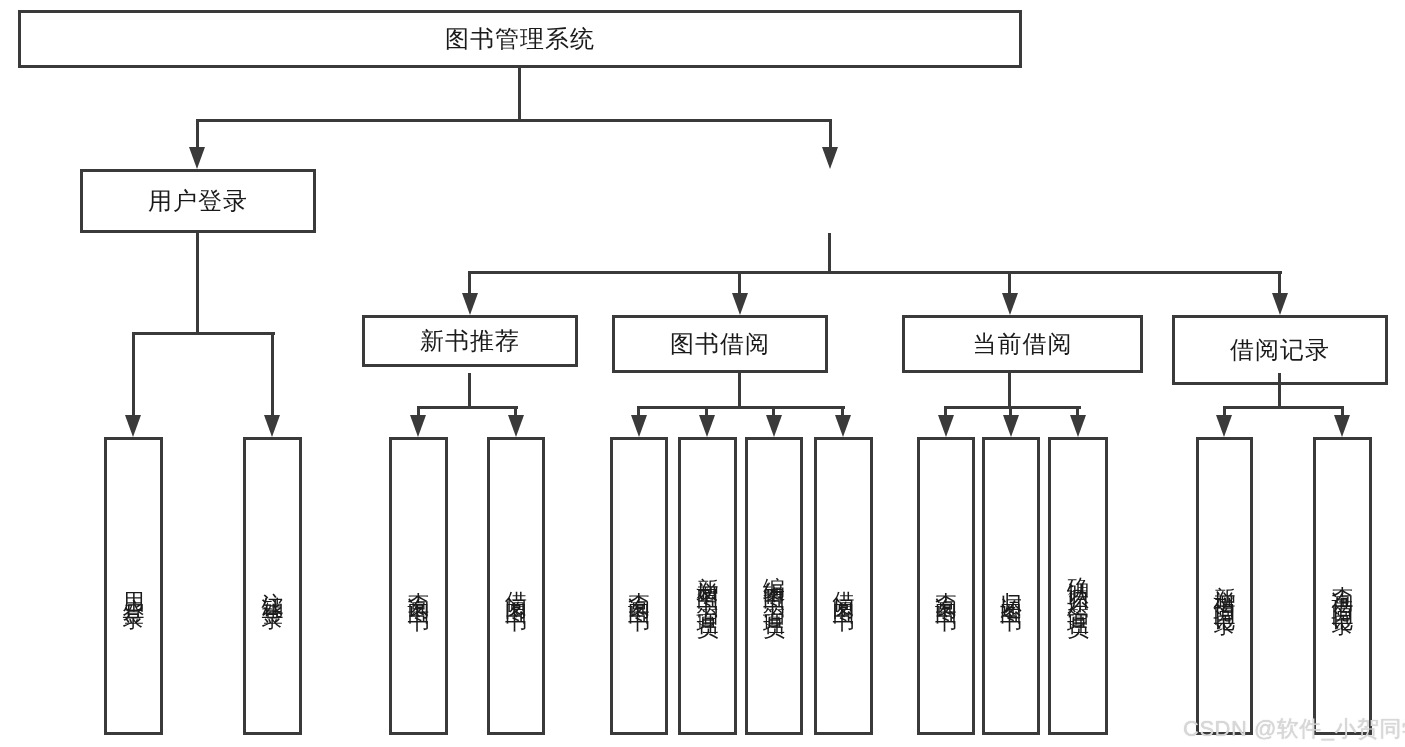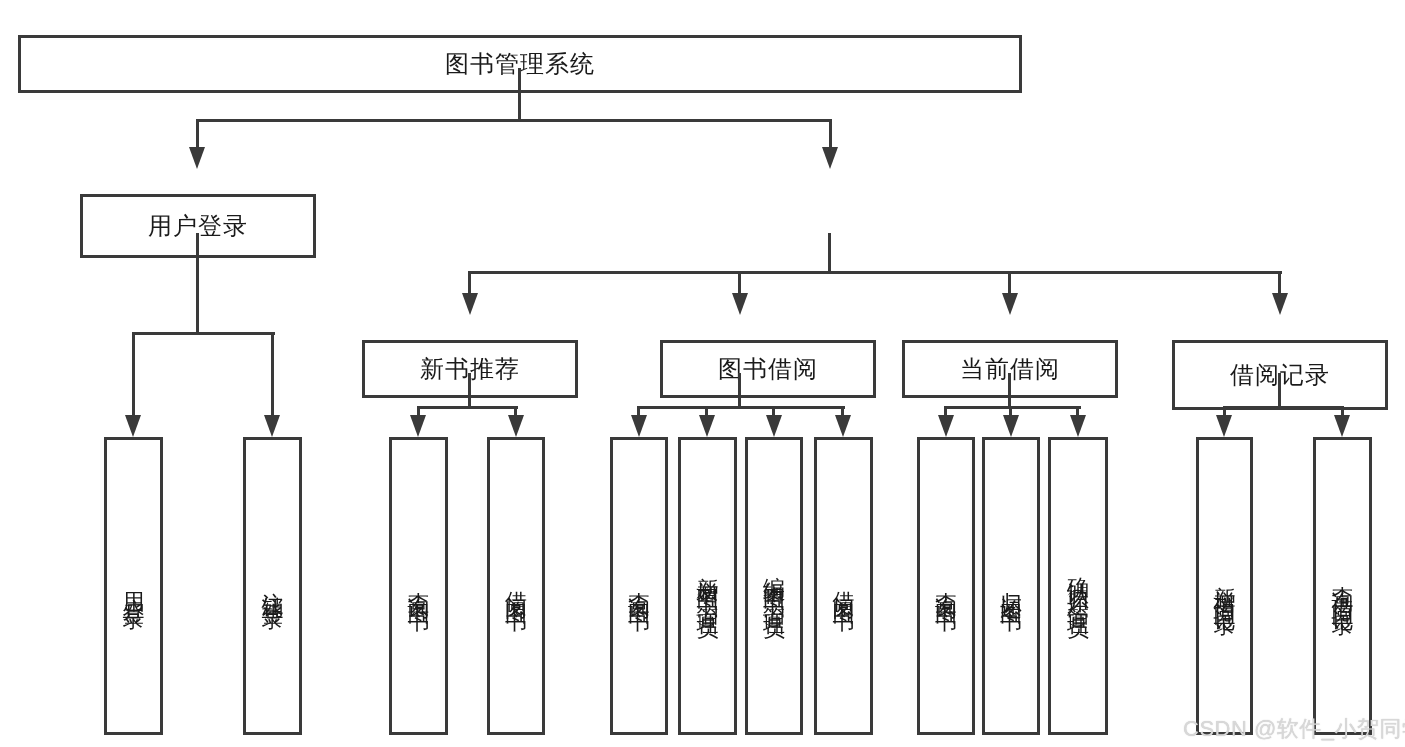--- a/index.html
+++ b/index.html
@@ -3,21 +3,21 @@
 <meta charset="utf-8">
 <style>
   html,body{margin:0;padding:0;background:#ffffff;}
   .canvas{
     position:relative;width:1405px;height:747px;background:#ffffff;
     font-family:"Liberation Sans", sans-serif;color:#1a1a1a;overflow:hidden;
   }
   .hbox{
     position:absolute;border:3px solid #3a3a3a;background:#ffffff;
     display:flex;align-items:center;justify-content:center;
-    font-size:24px;color:#1a1a1a;box-sizing:border-box;letter-spacing:1px;margin-top:25px;
+    font-size:24px;color:#1a1a1a;box-sizing:border-box;letter-spacing:1px;
   }
   .vbox{
     position:absolute;top:437px;height:298px;border:3px solid #3a3a3a;background:#ffffff;
     display:flex;align-items:center;justify-content:center;box-sizing:border-box;
   }
   .vtext{
     writing-mode:vertical-rl;font-size:22px;letter-spacing:6px;color:#1a1a1a;line-height:1;
   }
   .line{position:absolute;background:#3a3a3a;}
   .ah{
@@ -36,27 +36,27 @@
 <div class="canvas">
 
   <div class="hbox" style="left:18px;top:10px;width:1004px;height:58px">
     <span>图书管理系统</span>
   </div>
 
   <div class="hbox" style="left:80px;top:169px;width:236px;height:64px">
     <span>用户登录</span>
   </div>
 
-  <div class="hbox" style="left:362px;top:315px;width:216px;height:58px">
+  <div class="hbox" style="left:362px;top:315px;width:216px;height:52px">
     <span>新书推荐</span>
   </div>
-  <div class="hbox" style="left:660px;top:315px;width:216px;height:58px">
+  <div class="hbox" style="left:612px;top:315px;width:216px;height:58px">
     <span>图书借阅</span>
   </div>
-  <div class="hbox" style="left:902px;top:315px;width:216px;height:58px">
+  <div class="hbox" style="left:902px;top:315px;width:241px;height:58px">
     <span>当前借阅</span>
   </div>
   <div class="hbox" style="left:1172px;top:315px;width:216px;height:70px">
     <span>借阅记录</span>
   </div>
 
   <div class="vbox" style="left:104px;width:59px">
     <span class="vtext">用户登录</span>
   </div>
   <div class="vbox" style="left:243px;width:59px">

